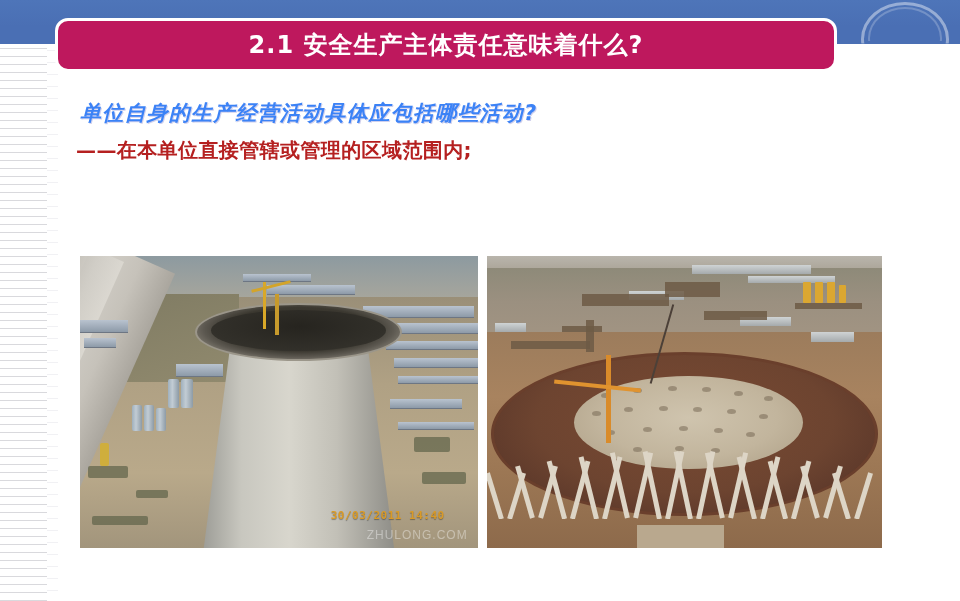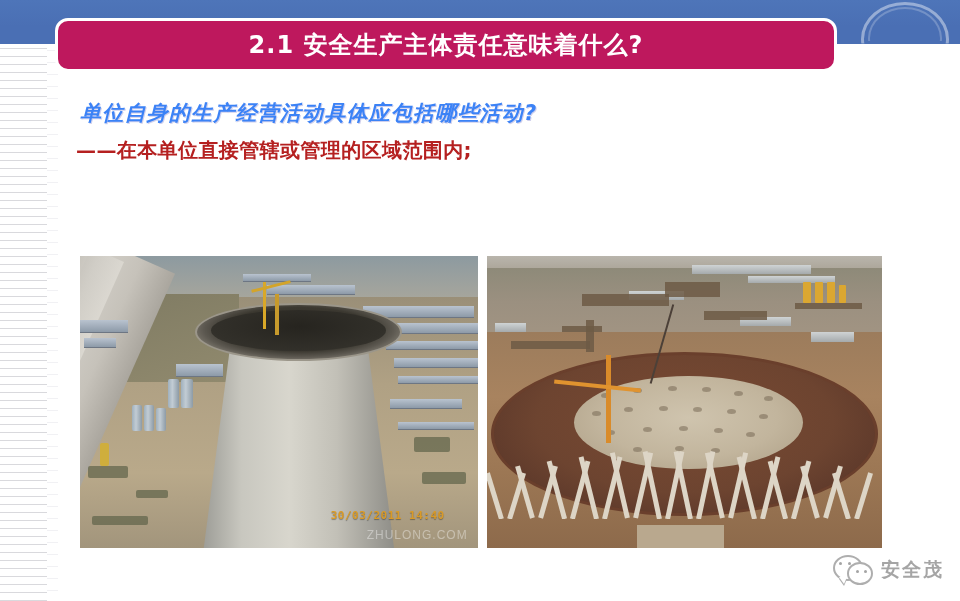--- a/index.html
+++ b/index.html
@@ -566,25 +566,14 @@
       <div class="rp-leg" style="left:93%;height:55%;transform:rotate(17deg);"></div>
     </div>
 
     <div class="rp-cable"></div>
     <div class="rp-crane"></div>
     <div class="rp-crane-arm"></div>
 
     <div class="rp-struct" style="left:38%;top:92%;width:22%;height:8%;background:#b9a88e;opacity:1;"></div>
   </div>
 
-  <div class="watermark">
-    <span class="wm-logo">
-      <span class="wm-b1"></span>
-      <span class="wm-eye" style="left:6px;top:7px;"></span>
-      <span class="wm-eye" style="left:15px;top:7px;"></span>
-      <span class="wm-b2"></span>
-      <span class="wm-eye" style="left:23px;top:15px;"></span>
-      <span class="wm-eye" style="left:31px;top:15px;"></span>
-    </span>
-    <span class="wm-text">安全茂</span>
-  </div>
 
 </div>
 
 </body></html>

